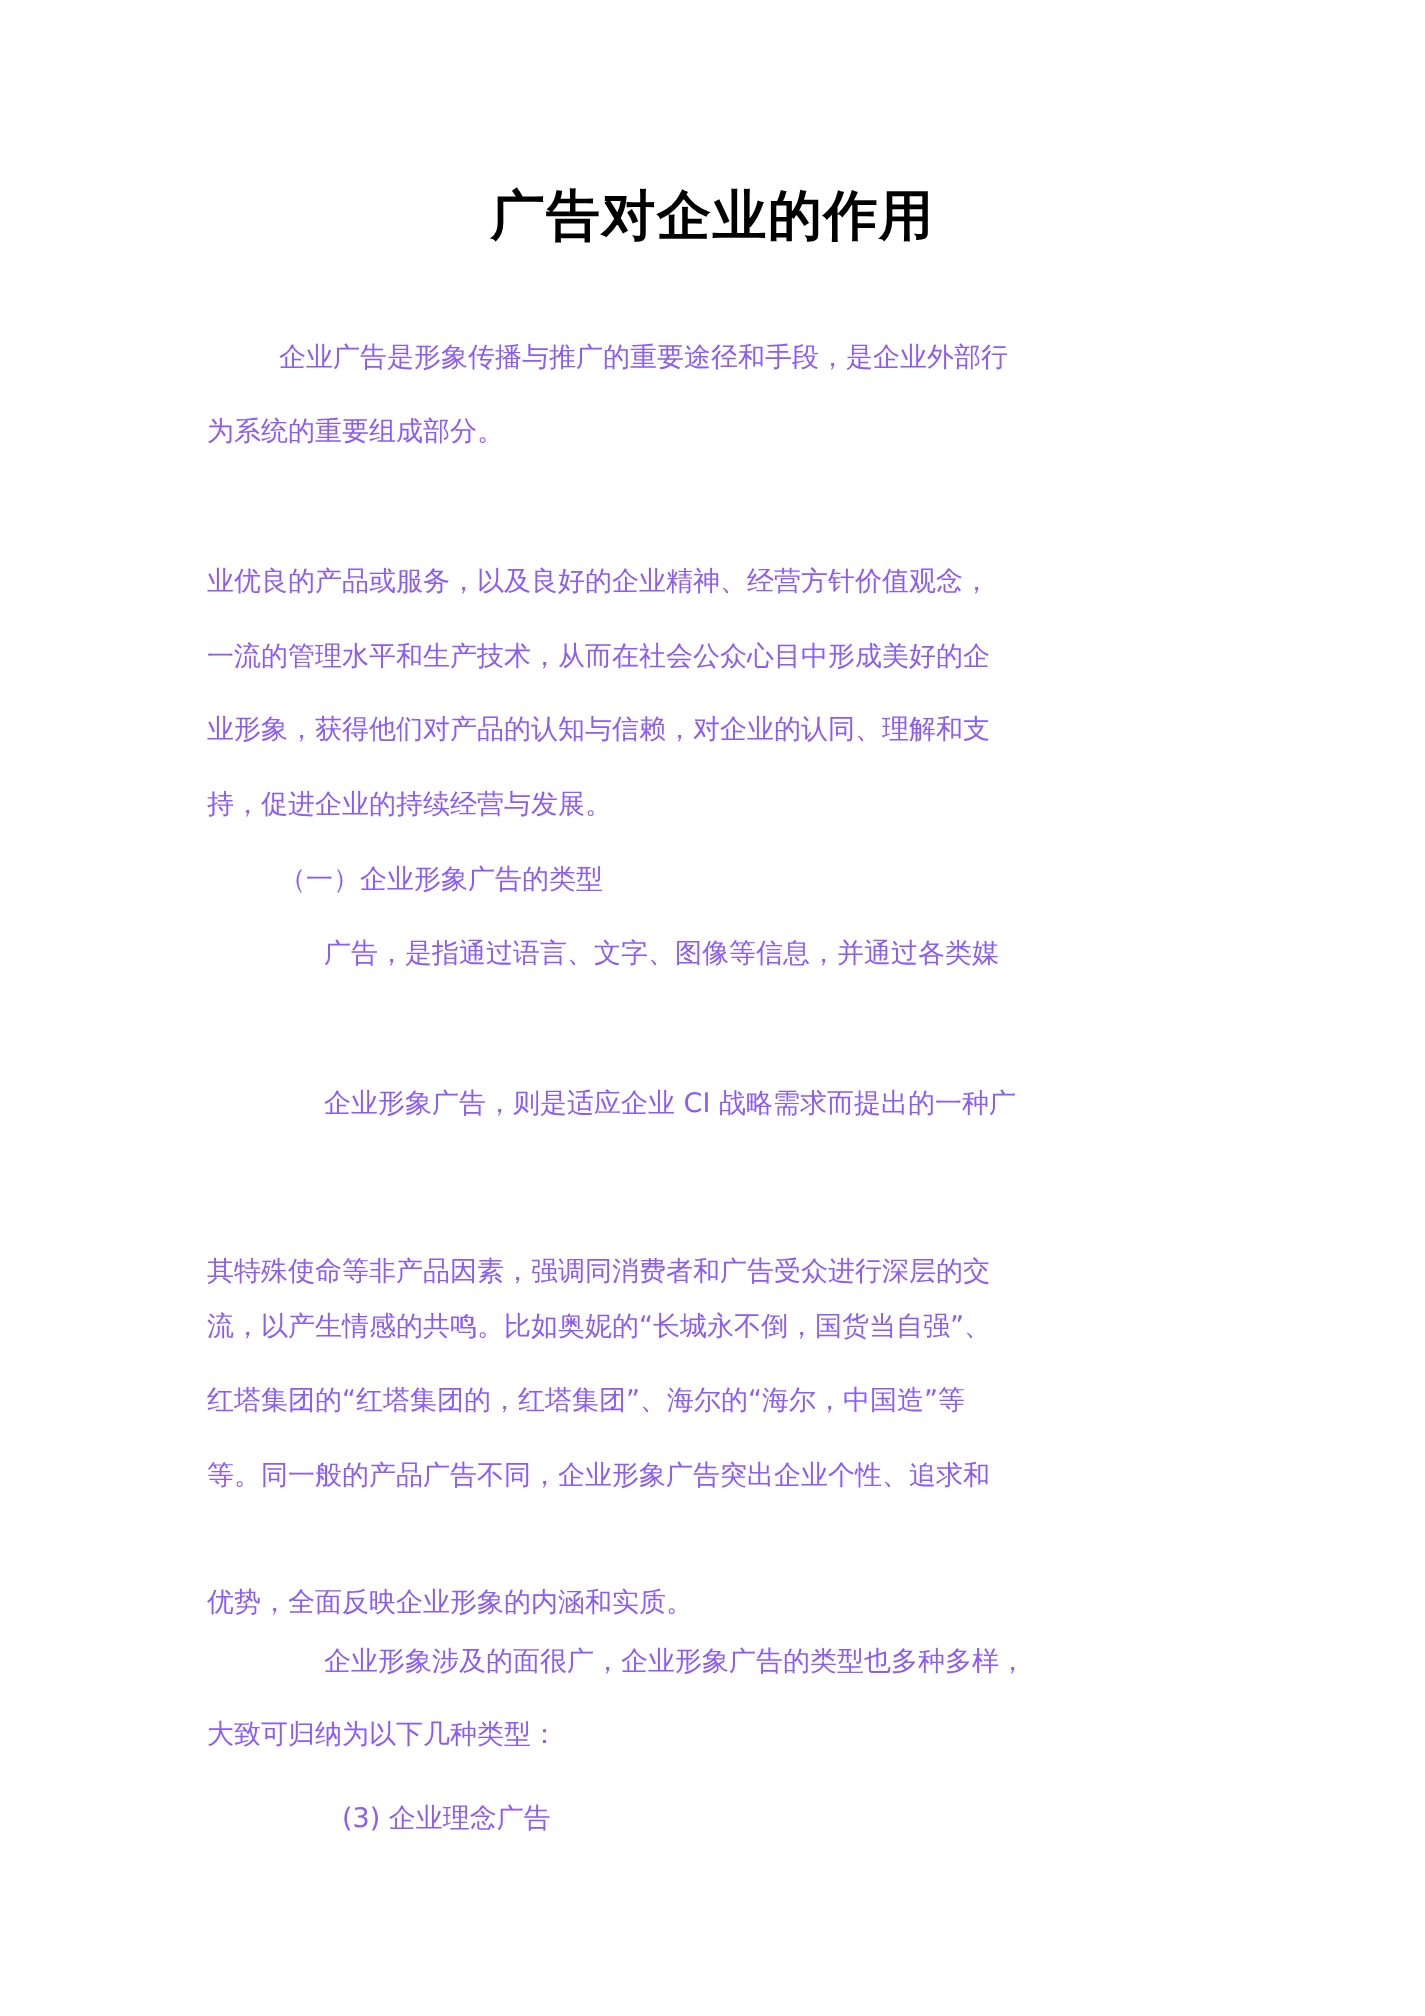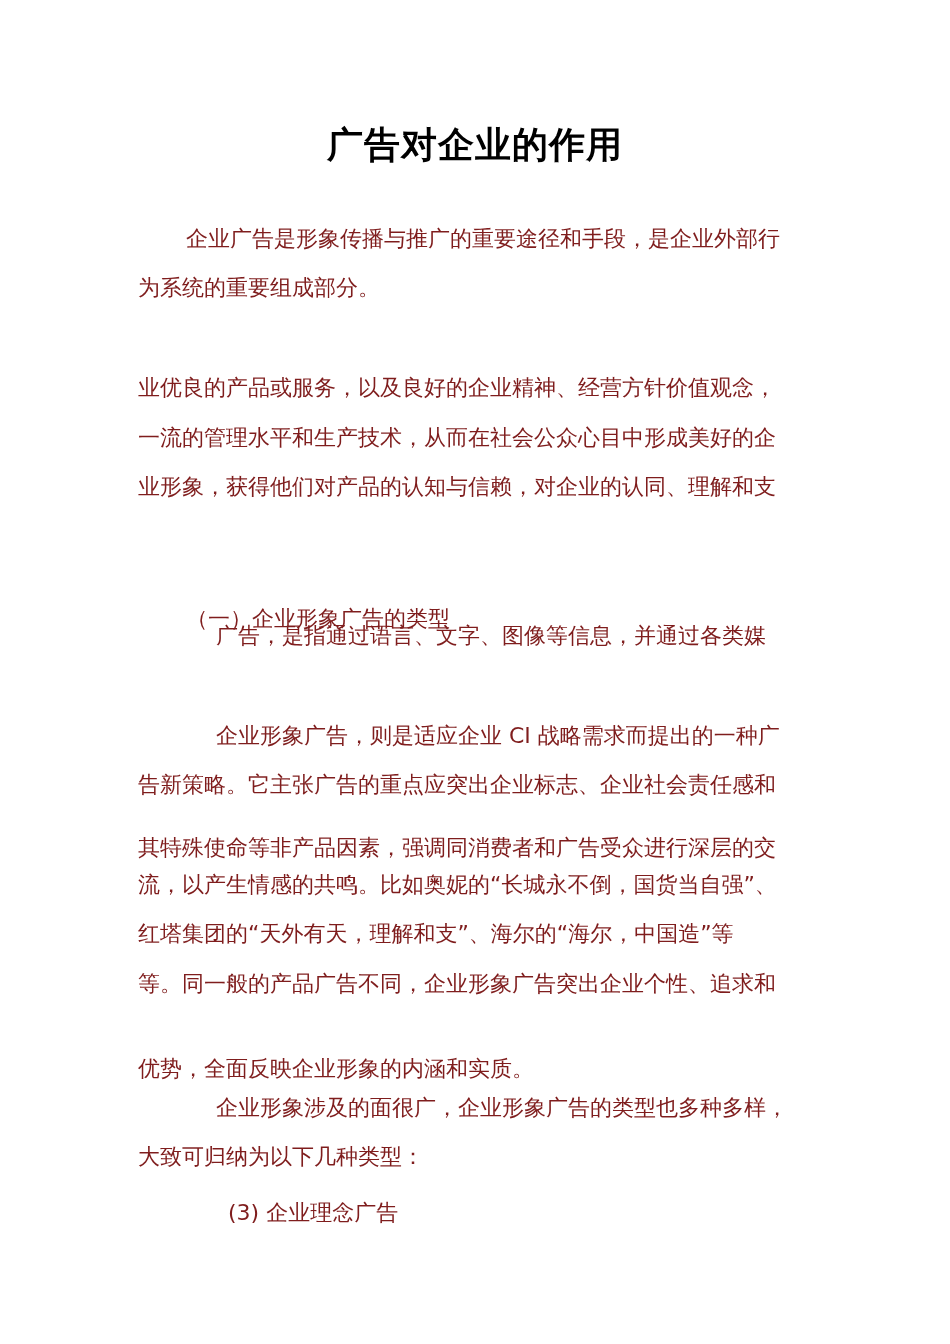--- a/index.html
+++ b/index.html
@@ -30,47 +30,47 @@
       font-size: 36px;
       font-weight: bold;
       letter-spacing: 1px;
       line-height: 50px;
       color: #000;
     }
     .line {
       position: absolute;
       left: 138px;
       white-space: nowrap;
-      font-size: 22px;
+      font-size: 18px;
       line-height: 30px;
-      color: #7f1d1d;
+      color: #8b5cf6;
     }
   </style>
 </head>
 <body>
 
 <div class="page">
   <h1 class="title" style="margin:0;">广告对企业的作用</h1>
 
   <div class="line" style="left:186px; top:208px;">企业广告是形象传播与推广的重要途径和手段，是企业外部行</div>
   <div class="line" style="left:138px; top:257px;">为系统的重要组成部分。</div>
 
   <div class="line" style="left:138px; top:357px;">业优良的产品或服务，以及良好的企业精神、经营方针价值观念，</div>
   <div class="line" style="left:138px; top:407px;">一流的管理水平和生产技术，从而在社会公众心目中形成美好的企</div>
   <div class="line" style="left:138px; top:456px;text-align:right;">业形象，获得他们对产品的认知与信赖，对企业的认同、理解和支</div>
+  <div class="line" style="left:138px; top:506px;">持，促进企业的持续经营与发展。</div>
 
-  <div class="line" style="left:186px; top:556px;margin-top:32px;">（一）企业形象广告的类型</div>
+  <div class="line" style="left:186px; top:556px;">（一）企业形象广告的类型</div>
 
   <div class="line" style="left:216px; top:605px;">广告，是指通过语言、文字、图像等信息，并通过各类媒</div>
 
   <div class="line" style="left:216px; top:705px;">企业形象广告，则是适应企业 CI 战略需求而提出的一种广</div>
-  <div class="line" style="left:138px; top:754px;">告新策略。它主张广告的重点应突出企业标志、企业社会责任感和</div>
   <div class="line" style="left:138px; top:804px;margin-top:13px;">其特殊使命等非产品因素，强调同消费者和广告受众进行深层的交</div>
   <div class="line" style="left:138px; top:854px;">流，以产生情感的共鸣。比如奥妮的“长城永不倒，国货当自强”、</div>
-  <div class="line" style="left:138px; top:903px;">红塔集团的“天外有天，理解和支”、海尔的“海尔，中国造”等</div>
+  <div class="line" style="left:138px; top:903px;">红塔集团的“红塔集团的，红塔集团”、海尔的“海尔，中国造”等</div>
   <div class="line" style="left:138px; top:953px;">等。同一般的产品广告不同，企业形象广告突出企业个性、追求和</div>
   <div class="line" style="left:138px; top:1003px;margin-top:35px;">优势，全面反映企业形象的内涵和实质。</div>
 
   <div class="line" style="left:216px; top:1077px;">企业形象涉及的面很广，企业形象广告的类型也多种多样，</div>
   <div class="line" style="left:138px; top:1126px;">大致可归纳为以下几种类型：</div>
 
   <div class="line" style="left:228px; top:1182px;">(3)  企业理念广告</div>
 </div>
 
 </body></html>

